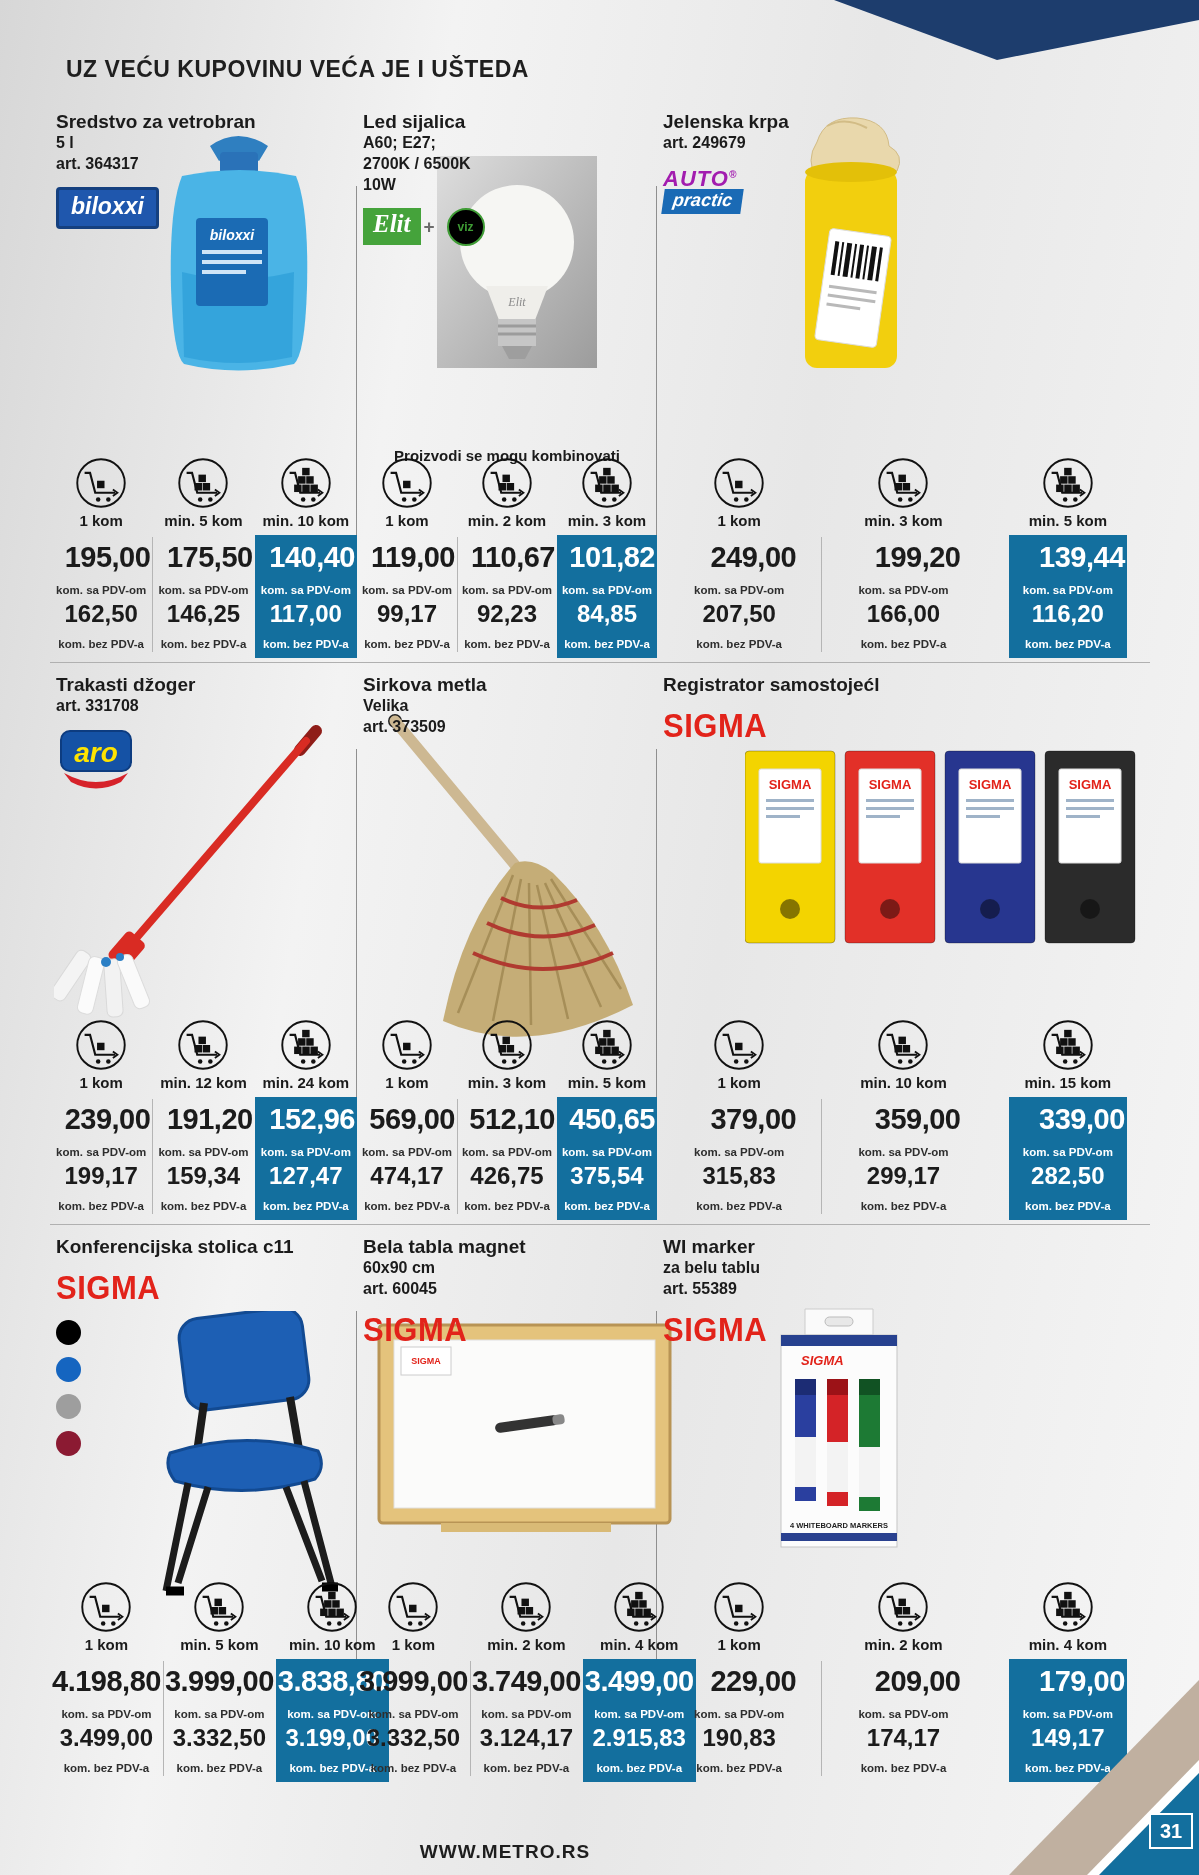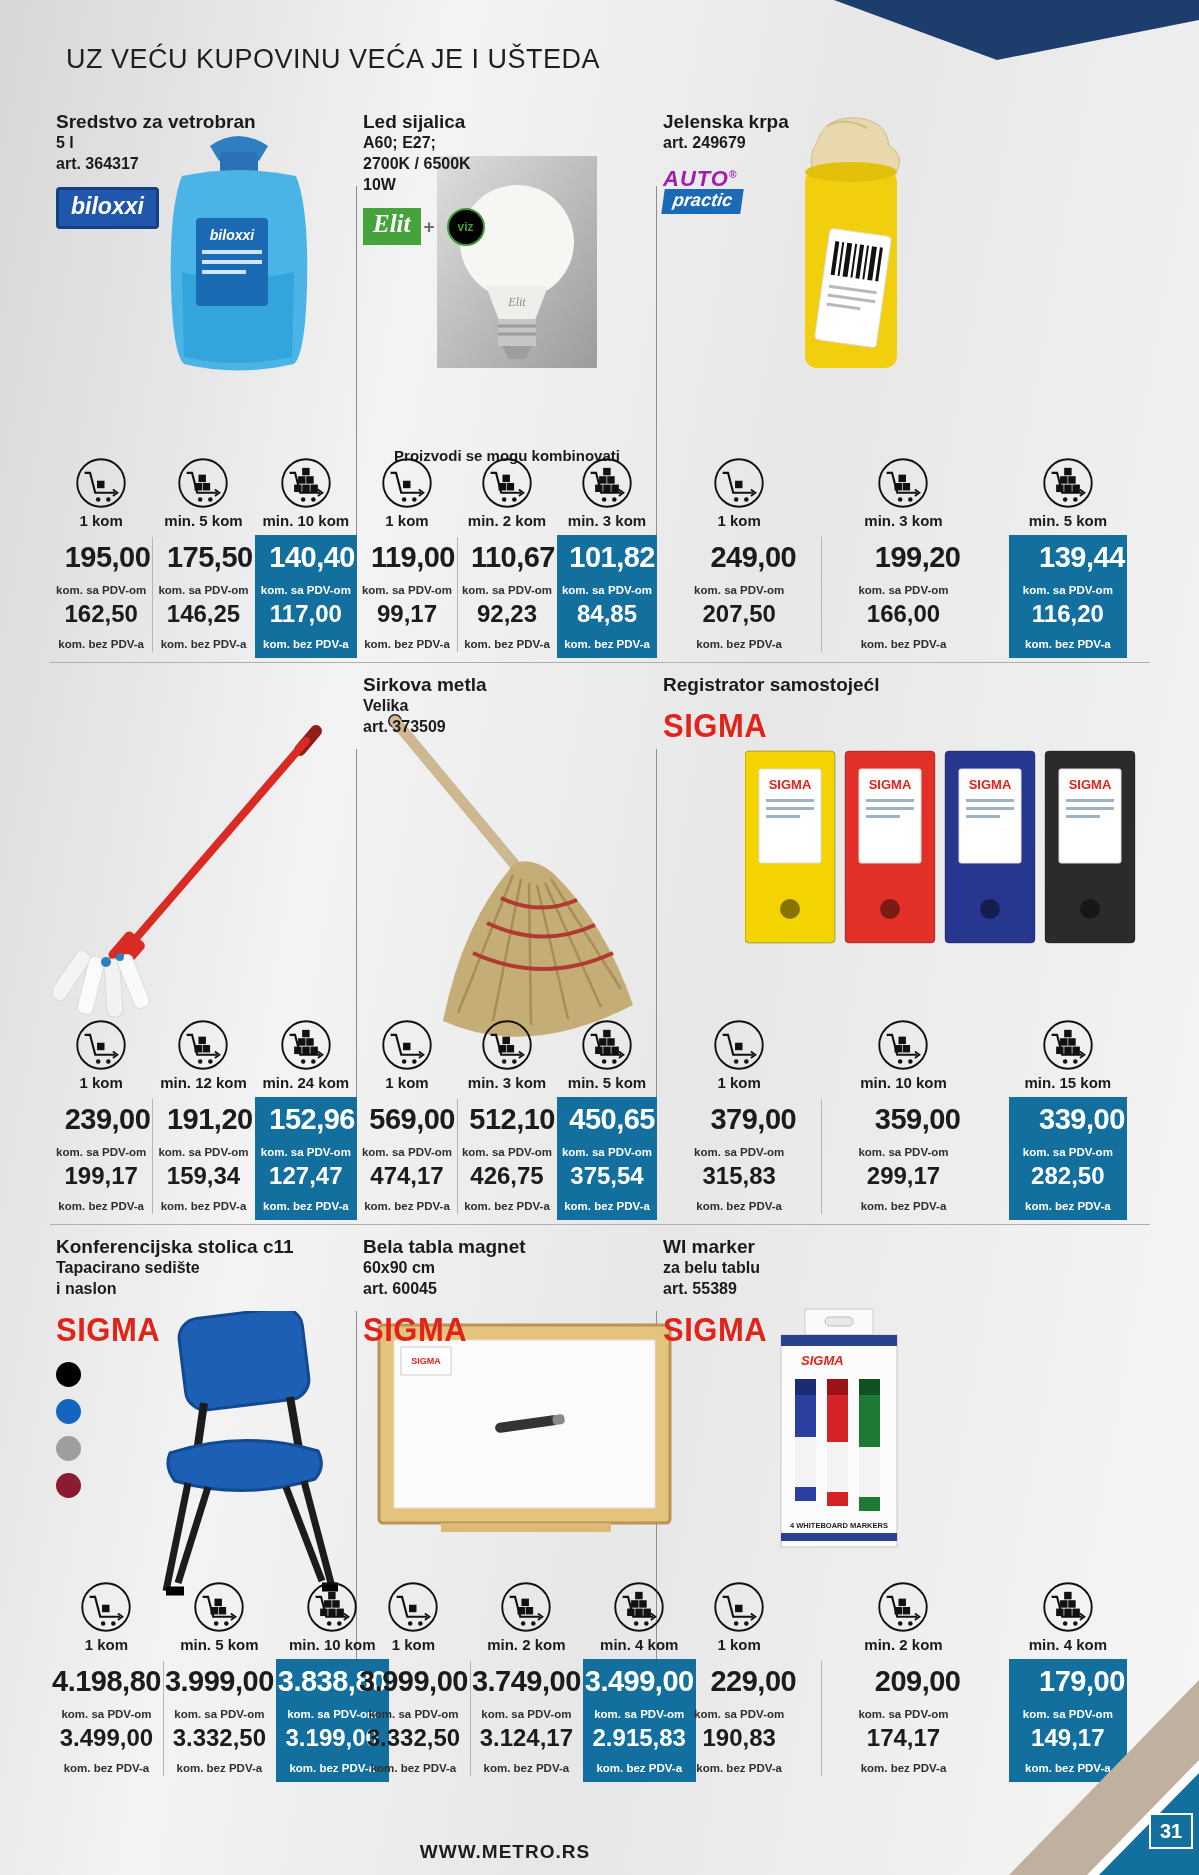--- a/index.html
+++ b/index.html
@@ -2,21 +2,21 @@
 <html><head>
 <meta charset="utf-8">
 <style>
   html,body{margin:0;padding:0;}
   body{
     width:1199px;height:1875px;position:relative;overflow:hidden;
     font-family:"Liberation Sans",sans-serif;color:#1b1b1b;
     background:linear-gradient(100deg,#d7d7d7 0%,#f3f3f3 30%,#e7e7e7 58%,#f6f6f6 100%);
   }
   
-  .page-title{position:absolute;top:44px;left:66px;font-size:27px;font-weight:400;letter-spacing:.5px;color:#1f1f1f;z-index:5;}
+  .page-title{position:absolute;top:56px;left:66px;font-size:23px;font-weight:700;letter-spacing:.5px;color:#1f1f1f;z-index:5;}
   .corner-svg{position:absolute;top:0;right:0;z-index:4;}
   
   main{position:absolute;top:100px;left:50px;width:1100px;z-index:2;}
   .row{display:grid;grid-template-columns:307px 300px 493px;}
   .row + .row .card{border-top:1px solid #b0b0b0;}
   .card{position:relative;height:562px;box-sizing:border-box;}
   .card:nth-child(-n+2)::after{content:"";position:absolute;right:0;top:86px;bottom:8px;width:1px;background:#8f8f8f;}
   
   .p-head{position:absolute;top:10px;left:6px;z-index:3;max-width:240px;}
   .p-name{font-size:19px;font-weight:700;line-height:1.22;}
@@ -357,20 +357,34 @@
       <div class="vat-label">kom. sa PDV-om</div>
       <div class="price-sub">116,20</div>
       <div class="vat-label">kom. bez PDV-a</div>
     </div>
   </div>
         </div>
   </article>
     </section>
   <section class="row">
       <article class="card p-dzoger">
+    <header class="p-head">
+      <div class="p-name">Trakasti džoger</div>
+      <div class="p-details">
+            <div class="p-detail">art. 331708</div>
+          </div>
+      <div class="p-brand">
+            <div><svg width="80" height="64" viewBox="0 0 80 64">
+      <rect x="5" y="2" width="70" height="40" rx="9" fill="#1552a5" stroke="#0d3c80" stroke-width="2"></rect>
+      <text x="40" y="33" font-size="28" font-weight="bold" font-style="italic" fill="#ffe400" text-anchor="middle" font-family="Liberation Sans,sans-serif">aro</text>
+      <path d="M8 44 Q40 62 72 44 L65 53 Q40 66 15 53 Z" fill="#d6222a"></path>
+              </svg></div>
+          </div>
+
+    </header>
     <div class="p-photo"><svg width="290" height="300" viewBox="0 0 290 300">
     <line x1="262" y1="12" x2="246" y2="31" stroke="#8f1d18" stroke-width="12" stroke-linecap="round"></line>
     <line x1="252" y1="22" x2="78" y2="224" stroke="#d92b23" stroke-width="8" stroke-linecap="round"></line>
     <g transform="rotate(-49 72 232)">
               <rect x="56" y="220" width="34" height="24" rx="5" fill="#d92b23"></rect>
             </g>
     <g>
       <rect x="20" y="232" width="16" height="56" rx="6" fill="#f4f4f4" stroke="#d9d9d9" transform="rotate(34 28 240)"></rect>
       <rect x="34" y="238" width="16" height="58" rx="6" fill="#fbfbfb" stroke="#dcdcdc" transform="rotate(14 42 246)"></rect>
       <rect x="50" y="240" width="16" height="58" rx="6" fill="#f2f2f2" stroke="#d9d9d9" transform="rotate(-4 58 248)"></rect>
@@ -641,24 +655,20 @@
       <div class="vat-label">kom. bez PDV-a</div>
     </div>
   </div>
         </div>
   </article>
     </section>
   <section class="row">
       <article class="card p-stolica">
     <header class="p-head">
       <div class="p-name">Konferencijska stolica c11</div>
-      <div class="p-details">
-            <div class="p-detail">Tapacirano sedište</div>
-            <div class="p-detail">i naslon</div>
-          </div>
       <div class="p-brand"><div class="brand-sigma">SIGMA</div></div>
       <div class="p-swatches">
             <div class="swatch" style="background: rgb(0, 0, 0);"></div>
             <div class="swatch" style="background: rgb(21, 101, 192);"></div>
             <div class="swatch" style="background: rgb(158, 158, 158);"></div>
             <div class="swatch" style="background: rgb(139, 26, 50);"></div>
           </div>
     </header>
     <div class="p-photo"><svg width="240" height="300" viewBox="0 0 240 300">
     <g transform="rotate(-7 120 48)">

